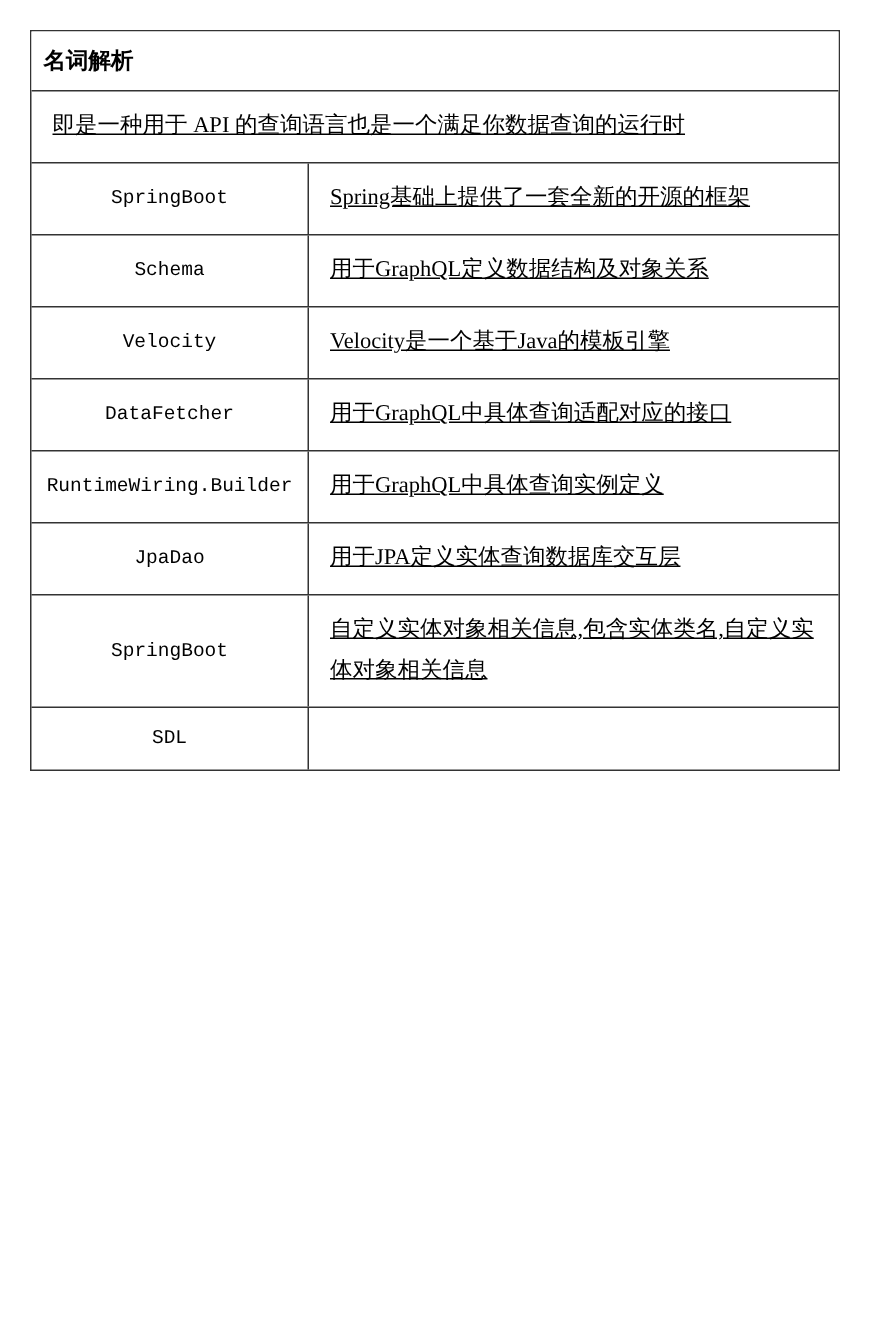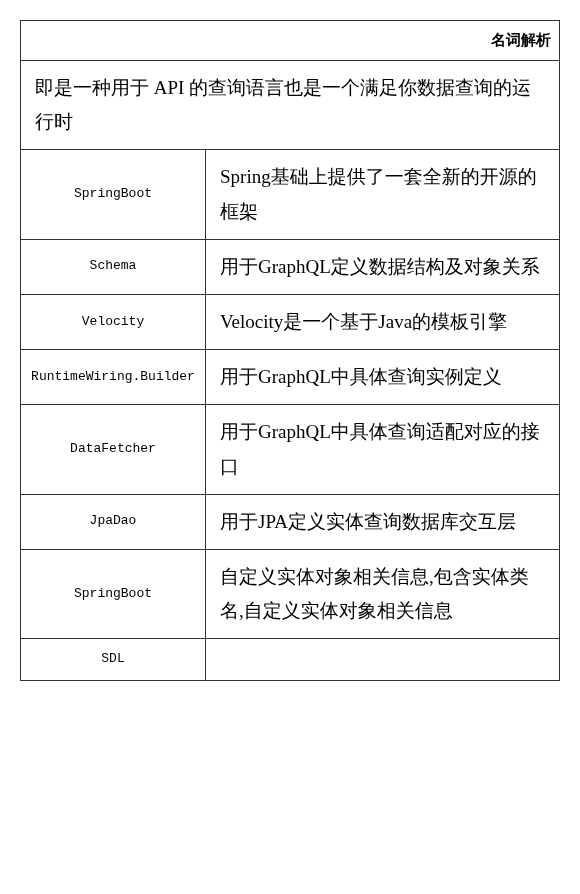--- a/index.html
+++ b/index.html
@@ -19,21 +19,21 @@
       align-items: flex-start;
       padding: 20px;
     }
 
     .table-container {
       width: 540px;
       border: 1.5px solid #333;
     }
 
     .table-title {
-      text-align: right;
+      text-align: left;
       padding: 10px 8px;
       font-weight: bold;
       font-size: 15px;
       border-bottom: 1.5px solid #333;
       background: #fff;
     }
 
     .table-row {
       display: flex;
       border-bottom: 1px solid #333;
@@ -53,23 +53,24 @@
       align-items: center;
       justify-content: center;
       font-family: "Courier New", monospace, "SimSun", serif;
       font-size: 13px;
       line-height: 1.6;
     }
 
     .cell-desc {
       flex: 1;
       padding: 10px 14px;
-      font-size: 19px;
+      font-size: 15px;
       line-height: 1.8;
       font-family: "SimSun", "宋体", serif;
+      text-decoration: underline;
     }
   </style>
 </head>
 <body>
 
 <div class="table-container">
   <div class="table-title">名词解析</div>
 
   <div id="table-body">
 
@@ -82,26 +83,26 @@
       </div>
       <div class="table-row">
         <div class="cell-term">Schema</div>
         <div class="cell-desc">用于GraphQL定义数据结构及对象关系</div>
       </div>
       <div class="table-row">
         <div class="cell-term">Velocity</div>
         <div class="cell-desc">Velocity是一个基于Java的模板引擎</div>
       </div>
       <div class="table-row">
+        <div class="cell-term">DataFetcher</div>
+        <div class="cell-desc">用于GraphQL中具体查询适配对应的接口</div>
+      </div>
+      <div class="table-row">
         <div class="cell-term">RuntimeWiring.Builder</div>
         <div class="cell-desc">用于GraphQL中具体查询实例定义</div>
-      </div>
-      <div class="table-row">
-        <div class="cell-term">DataFetcher</div>
-        <div class="cell-desc">用于GraphQL中具体查询适配对应的接口</div>
       </div>
       <div class="table-row">
         <div class="cell-term">JpaDao</div>
         <div class="cell-desc">用于JPA定义实体查询数据库交互层</div>
       </div>
       <div class="table-row">
         <div class="cell-term">SpringBoot</div>
         <div class="cell-desc">自定义实体对象相关信息,包含实体类名,自定义实体对象相关信息</div>
       </div>
       <div class="table-row">

